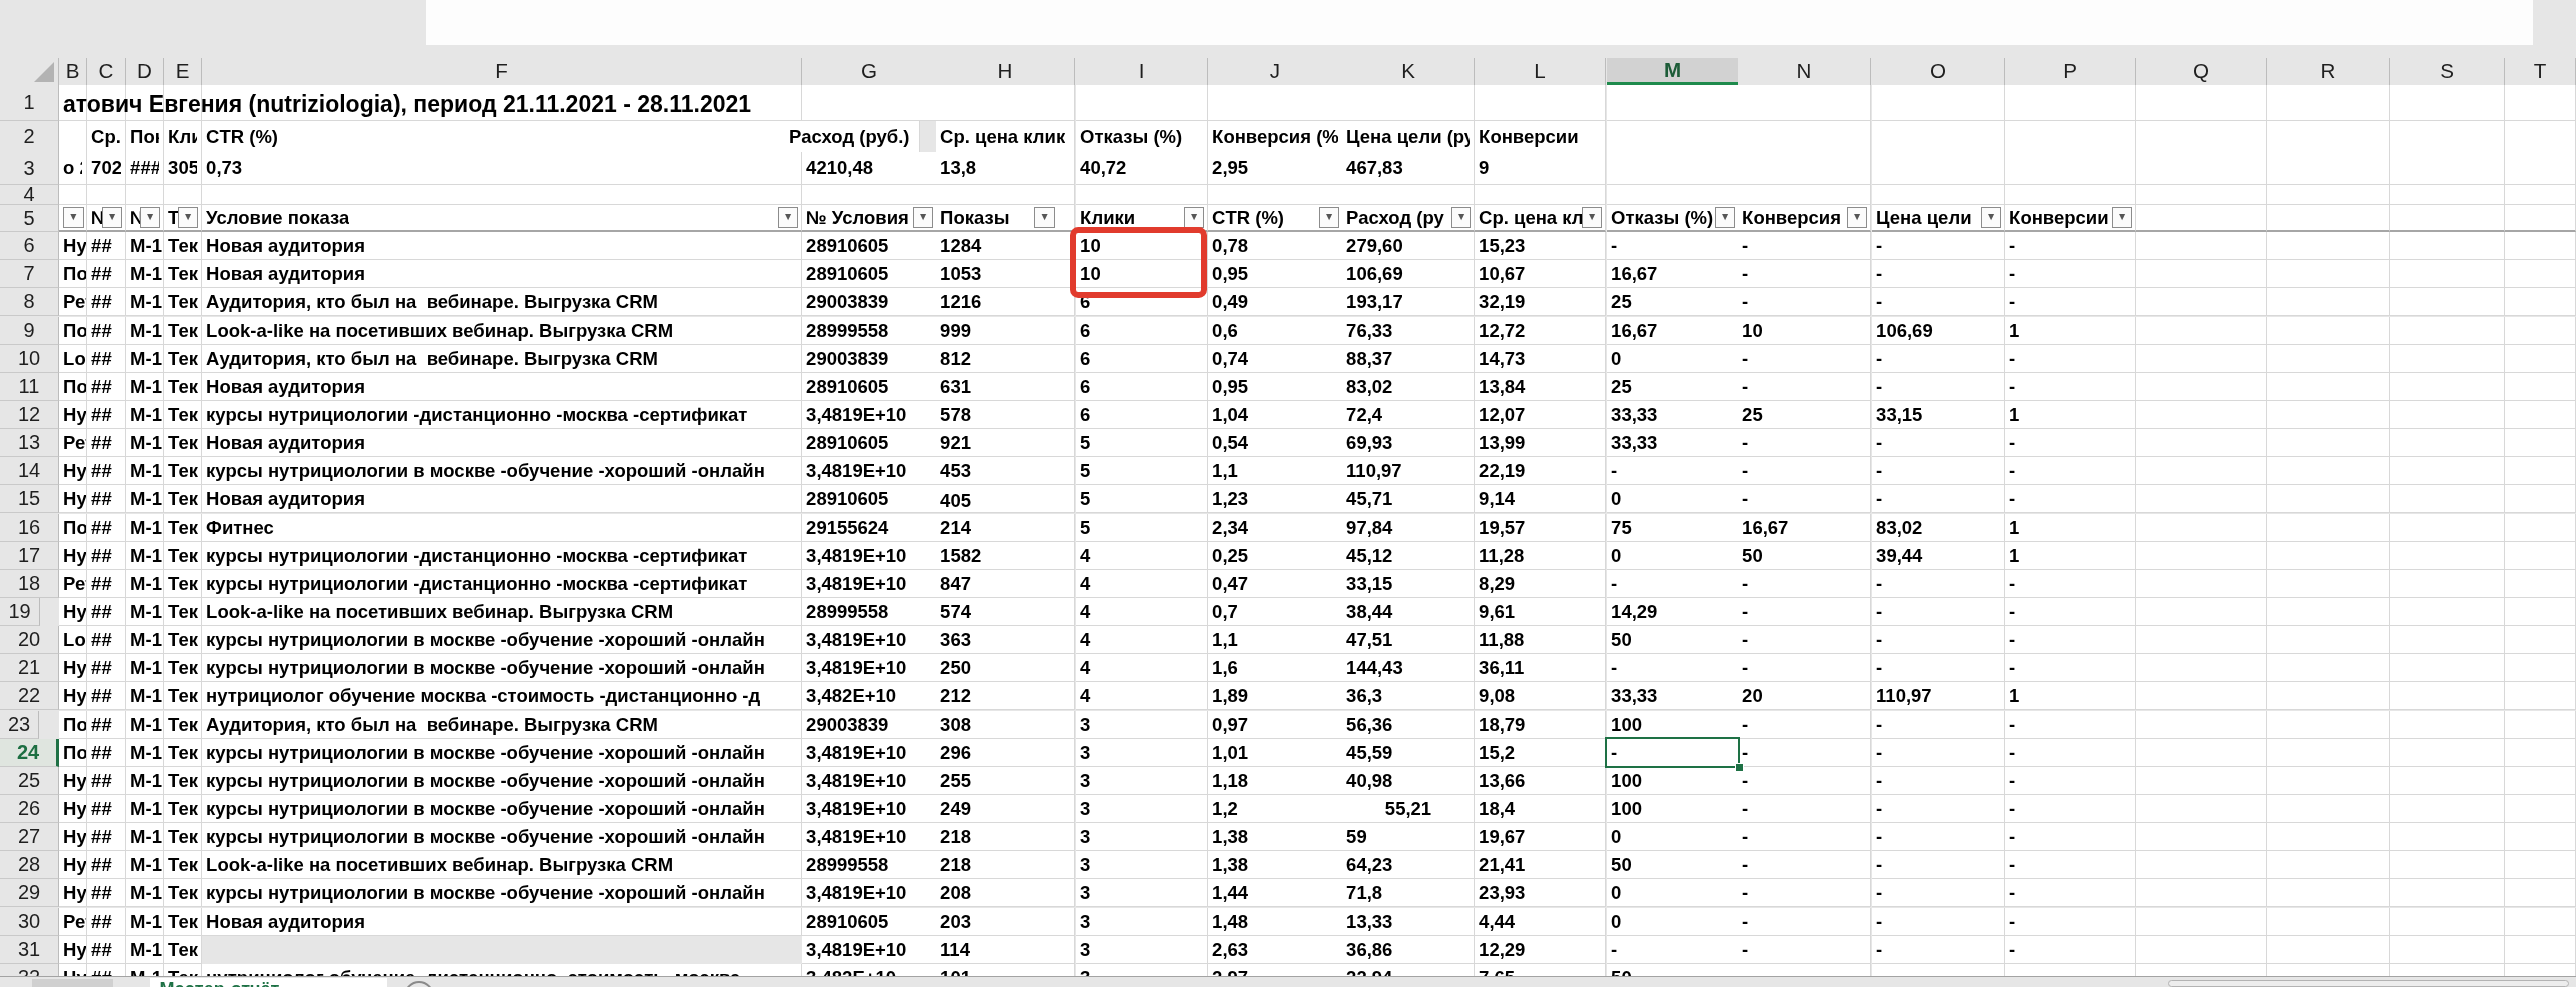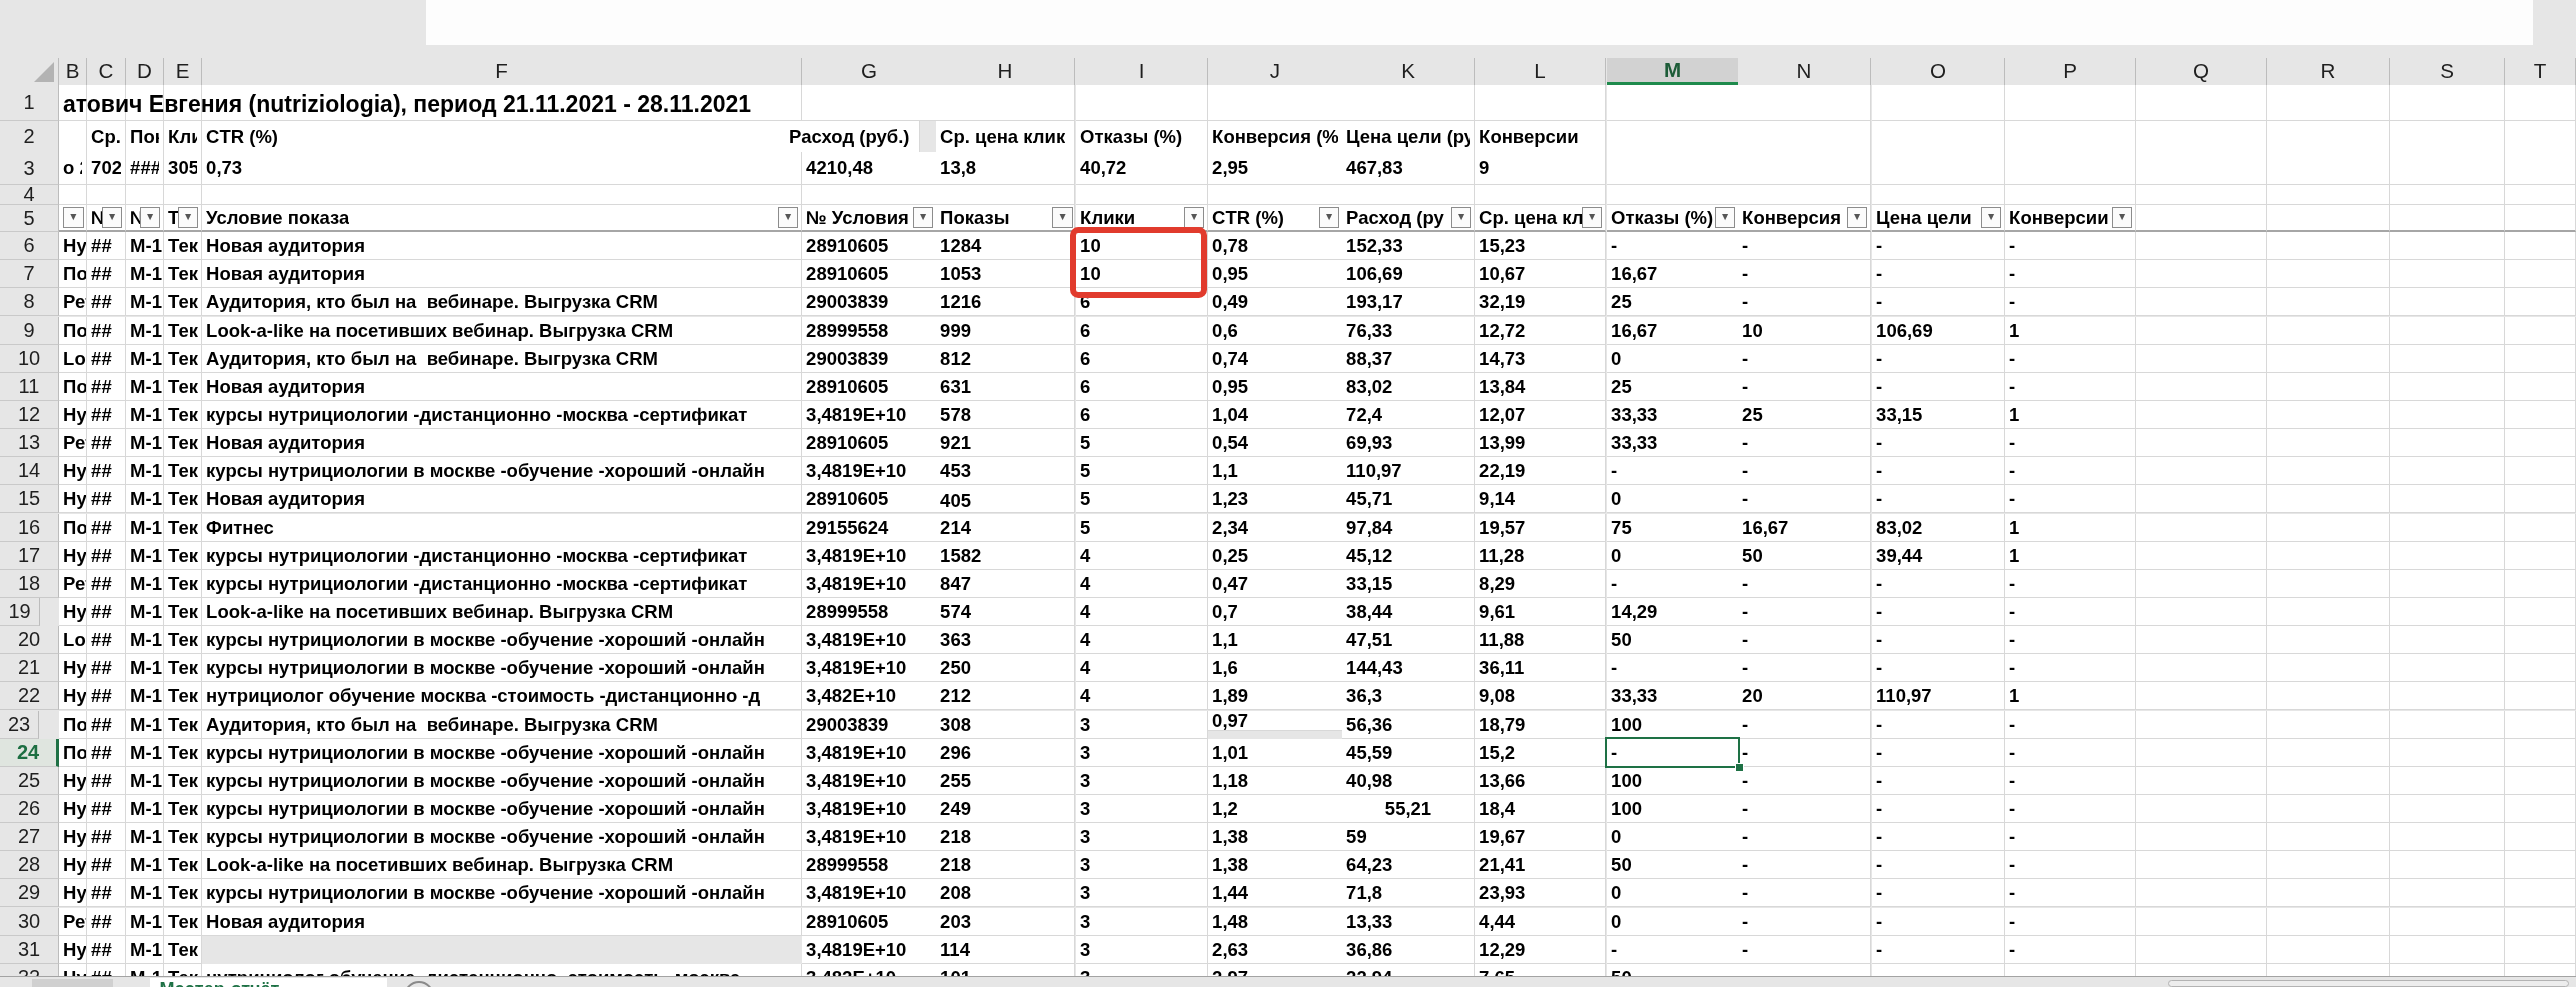--- a/index.html
+++ b/index.html
@@ -164,21 +164,21 @@
     <div class="abs cell" style="left: 2267px; top: 185px; width: 123px; height: 20px;"></div>
     <div class="abs cell" style="left: 2390px; top: 185px; width: 115px; height: 20px;"></div>
     <div class="abs cell" style="left: 2505px; top: 185px; width: 71px; height: 20px;"></div>
     <div class="abs rowhdr" style="left: 0px; top: 205px; width: 59px; height: 27px;">5</div>
     <div class="abs cell hdr5" style="left: 59px; top: 205px; width: 28px; height: 27px; padding-right: 2.7px;"><span style="overflow: hidden; text-overflow: clip;">Г</span><div class="fbtn"><span>▼</span></div></div>
     <div class="abs cell hdr5" style="left: 87px; top: 205px; width: 39px; height: 27px; padding-right: 2.7px;"><span style="overflow: hidden; text-overflow: clip;">№</span><div class="fbtn"><span>▼</span></div></div>
     <div class="abs cell hdr5" style="left: 126px; top: 205px; width: 38px; height: 27px; padding-right: 2.7px;"><span style="overflow: hidden; text-overflow: clip;">№</span><div class="fbtn"><span>▼</span></div></div>
     <div class="abs cell hdr5" style="left: 164px; top: 205px; width: 38px; height: 27px; padding-right: 2.7px;"><span style="overflow: hidden; text-overflow: clip;">Т</span><div class="fbtn"><span>▼</span></div></div>
     <div class="abs cell hdr5" style="left: 202px; top: 205px; width: 600px; height: 27px; padding-right: 2.7px;"><span style="overflow: hidden; text-overflow: clip;">Условие показа</span><div class="fbtn"><span>▼</span></div></div>
     <div class="abs cell hdr5" style="left: 802px; top: 205px; width: 135px; height: 27px; padding-right: 2.7px;"><span style="overflow: hidden; text-overflow: clip;">№ Условия</span><div class="fbtn"><span>▼</span></div></div>
-    <div class="abs cell hdr5" style="left: 936px; top: 205px; width: 139px; height: 27px; padding-right: 1px; justify-content: space-between;"><span style="overflow: hidden; text-overflow: clip;">Показы</span><div class="fbtn"><span>▼</span></div></div>
+    <div class="abs cell hdr5" style="left: 936px; top: 205px; width: 139px; height: 27px; padding-right: 19px; justify-content: space-between;"><span style="overflow: hidden; text-overflow: clip;">Показы</span><div class="fbtn"><span>▼</span></div></div>
     <div class="abs cell hdr5" style="left: 1076px; top: 205px; width: 132px; height: 27px; padding-right: 2.7px;"><span style="overflow: hidden; text-overflow: clip;">Клики</span><div class="fbtn"><span>▼</span></div></div>
     <div class="abs cell hdr5" style="left: 1208px; top: 205px; width: 135px; height: 27px; padding-right: 2.7px;"><span style="overflow: hidden; text-overflow: clip;">CTR (%)</span><div class="fbtn"><span>▼</span></div></div>
     <div class="abs cell hdr5" style="left: 1342px; top: 205px; width: 133px; height: 27px; padding-right: 2.7px;"><span style="overflow: hidden; text-overflow: clip;">Расход (ру</span><div class="fbtn"><span>▼</span></div></div>
     <div class="abs cell hdr5" style="left: 1475px; top: 205px; width: 131px; height: 27px; padding-right: 2.7px;"><span style="overflow: hidden; text-overflow: clip;">Ср. цена кл</span><div class="fbtn"><span>▼</span></div></div>
     <div class="abs cell hdr5" style="left: 1607px; top: 205px; width: 132px; height: 27px; padding-right: 2.7px;"><span style="overflow: hidden; text-overflow: clip;">Отказы (%)</span><div class="fbtn"><span>▼</span></div></div>
     <div class="abs cell hdr5" style="left: 1738px; top: 205px; width: 133px; height: 27px; padding-right: 2.7px;"><span style="overflow: hidden; text-overflow: clip;">Конверсия</span><div class="fbtn"><span>▼</span></div></div>
     <div class="abs cell hdr5" style="left: 1872px; top: 205px; width: 133px; height: 27px; padding-right: 2.7px;"><span style="overflow: hidden; text-overflow: clip;">Цена цели</span><div class="fbtn"><span>▼</span></div></div>
     <div class="abs cell hdr5" style="left: 2005px; top: 205px; width: 131px; height: 27px; padding-right: 2.7px;"><span style="overflow: hidden; text-overflow: clip;">Конверсии</span><div class="fbtn"><span>▼</span></div></div>
     <div class="abs cell hdr5" style="left: 2136px; top: 205px; width: 131px; height: 27px;"></div>
     <div class="abs cell hdr5" style="left: 2267px; top: 205px; width: 123px; height: 27px;"></div>
@@ -187,21 +187,21 @@
     <div class="abs rowhdr" style="left: 0px; top: 232px; width: 59px; height: 28px;">6</div>
     <div class="abs cell" style="left: 59px; top: 232px; width: 28px; height: 28px;"><span>Нут</span></div>
     <div class="abs cell" style="left: 87px; top: 232px; width: 39px; height: 28px;"><span>##</span></div>
     <div class="abs cell" style="left: 126px; top: 232px; width: 38px; height: 28px;"><span>М-1</span></div>
     <div class="abs cell" style="left: 164px; top: 232px; width: 38px; height: 28px;"><span>Тек</span></div>
     <div class="abs cell" style="left: 202px; top: 232px; width: 600px; height: 28px;"><span>Новая аудитория</span></div>
     <div class="abs cell" style="left: 802px; top: 232px; width: 135px; height: 28px;"><span>28910605</span></div>
     <div class="abs cell" style="left: 936px; top: 232px; width: 139px; height: 28px;"><span>1284</span></div>
     <div class="abs cell" style="left: 1076px; top: 232px; width: 132px; height: 28px;"><span>10</span></div>
     <div class="abs cell" style="left: 1208px; top: 232px; width: 135px; height: 28px;"><span>0,78</span></div>
-    <div class="abs cell" style="left: 1342px; top: 232px; width: 133px; height: 28px;"><span>152,33</span></div>
+    <div class="abs cell" style="left: 1342px; top: 232px; width: 133px; height: 28px;"><span>279,60</span></div>
     <div class="abs cell" style="left: 1475px; top: 232px; width: 131px; height: 28px;"><span>15,23</span></div>
     <div class="abs cell" style="left: 1607px; top: 232px; width: 132px; height: 28px;"><span>-</span></div>
     <div class="abs cell" style="left: 1738px; top: 232px; width: 133px; height: 28px;"><span>-</span></div>
     <div class="abs cell" style="left: 1872px; top: 232px; width: 133px; height: 28px;"><span>-</span></div>
     <div class="abs cell" style="left: 2005px; top: 232px; width: 131px; height: 28px;"><span>-</span></div>
     <div class="abs cell" style="left: 2136px; top: 232px; width: 131px; height: 28px;"></div>
     <div class="abs cell" style="left: 2267px; top: 232px; width: 123px; height: 28px;"></div>
     <div class="abs cell" style="left: 2390px; top: 232px; width: 115px; height: 28px;"></div>
     <div class="abs cell" style="left: 2505px; top: 232px; width: 71px; height: 28px;"></div>
     <div class="abs rowhdr" style="left: 0px; top: 260px; width: 59px; height: 28px;">7</div>
@@ -526,21 +526,21 @@
     <div class="abs cell" style="left: 2505px; top: 682px; width: 71px; height: 28px;"></div>
     <div class="abs rowhdr" style="left: 0px; top: 711px; width: 39px; height: 28px;">23</div>
     <div class="abs cell" style="left: 59px; top: 711px; width: 28px; height: 28px;"><span>По</span></div>
     <div class="abs cell" style="left: 87px; top: 711px; width: 39px; height: 28px;"><span>##</span></div>
     <div class="abs cell" style="left: 126px; top: 711px; width: 38px; height: 28px;"><span>М-1</span></div>
     <div class="abs cell" style="left: 164px; top: 711px; width: 38px; height: 28px;"><span>Тек</span></div>
     <div class="abs cell" style="left: 202px; top: 711px; width: 600px; height: 28px;"><span>Аудитория, кто был на  вебинаре. Выгрузка CRM</span></div>
     <div class="abs cell" style="left: 802px; top: 711px; width: 135px; height: 28px;"><span>29003839</span></div>
     <div class="abs cell" style="left: 936px; top: 711px; width: 139px; height: 28px;"><span>308</span></div>
     <div class="abs cell" style="left: 1076px; top: 711px; width: 132px; height: 28px;"><span>3</span></div>
-    <div class="abs cell" style="left: 1208px; top: 711px; width: 135px; height: 20px;"><span>0,97</span></div>
+    <div class="abs cell" style="left: 1208px; top: 711px; width: 135px; height: 28px;"><span>0,97</span></div>
     <div class="abs cell" style="left: 1342px; top: 711px; width: 133px; height: 28px;"><span>56,36</span></div>
     <div class="abs cell" style="left: 1475px; top: 711px; width: 131px; height: 28px;"><span>18,79</span></div>
     <div class="abs cell" style="left: 1607px; top: 711px; width: 132px; height: 28px;"><span>100</span></div>
     <div class="abs cell" style="left: 1738px; top: 711px; width: 133px; height: 28px;"><span>-</span></div>
     <div class="abs cell" style="left: 1872px; top: 711px; width: 133px; height: 28px;"><span>-</span></div>
     <div class="abs cell" style="left: 2005px; top: 711px; width: 131px; height: 28px;"><span>-</span></div>
     <div class="abs cell" style="left: 2136px; top: 711px; width: 131px; height: 28px;"></div>
     <div class="abs cell" style="left: 2267px; top: 711px; width: 123px; height: 28px;"></div>
     <div class="abs cell" style="left: 2390px; top: 711px; width: 115px; height: 28px;"></div>
     <div class="abs cell" style="left: 2505px; top: 711px; width: 71px; height: 28px;"></div>

